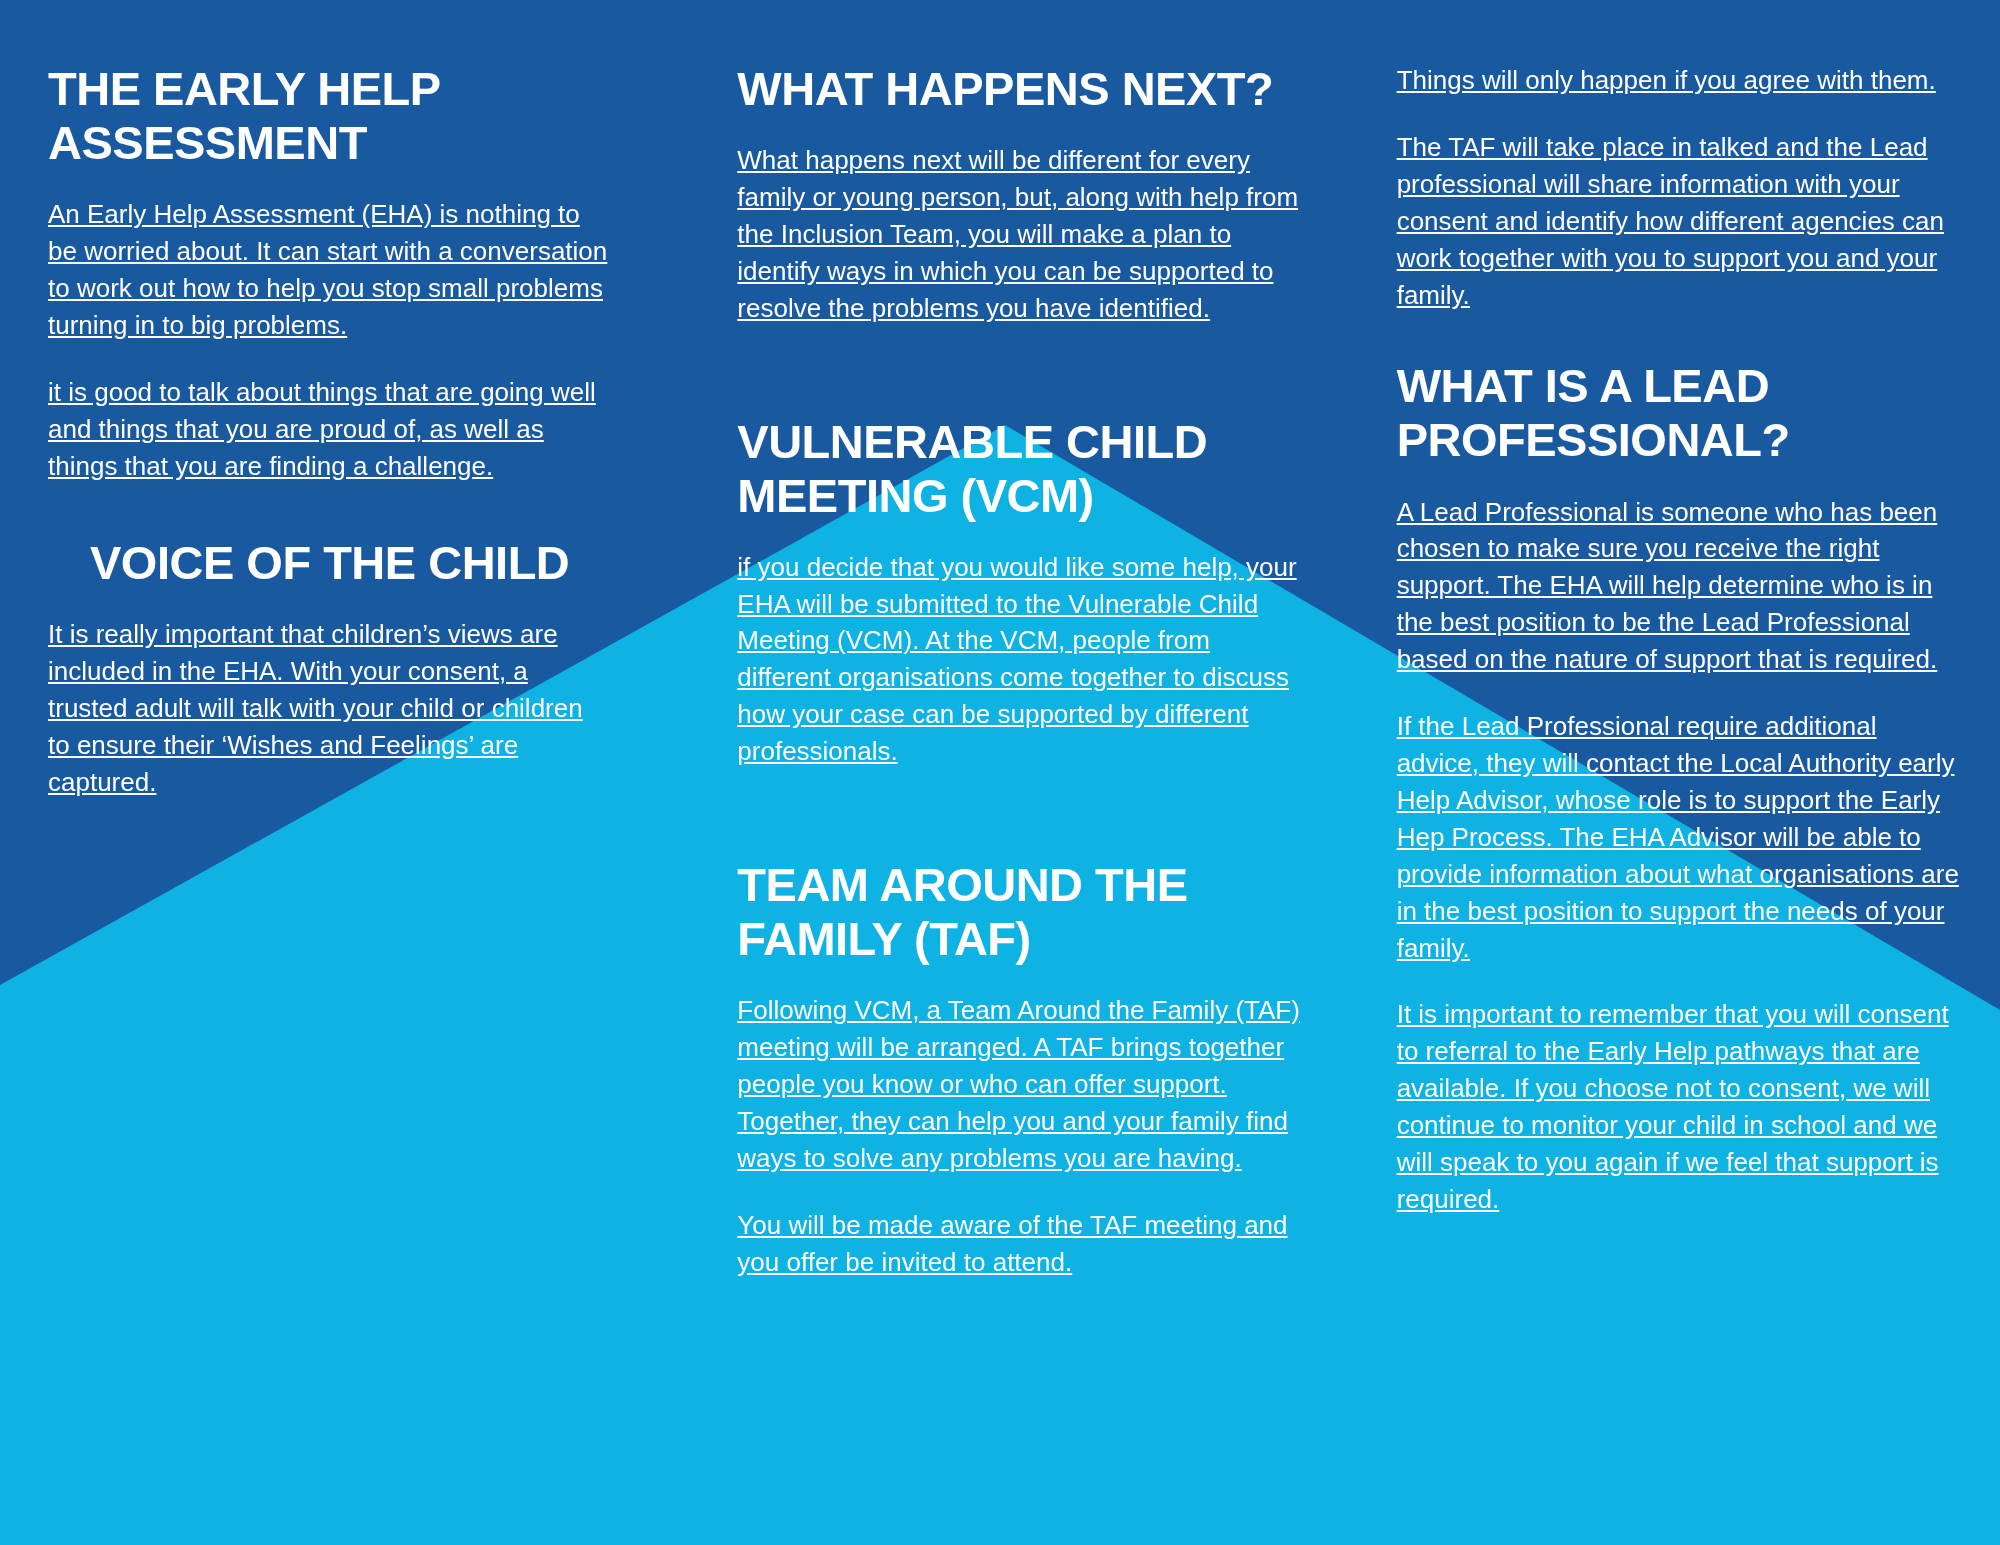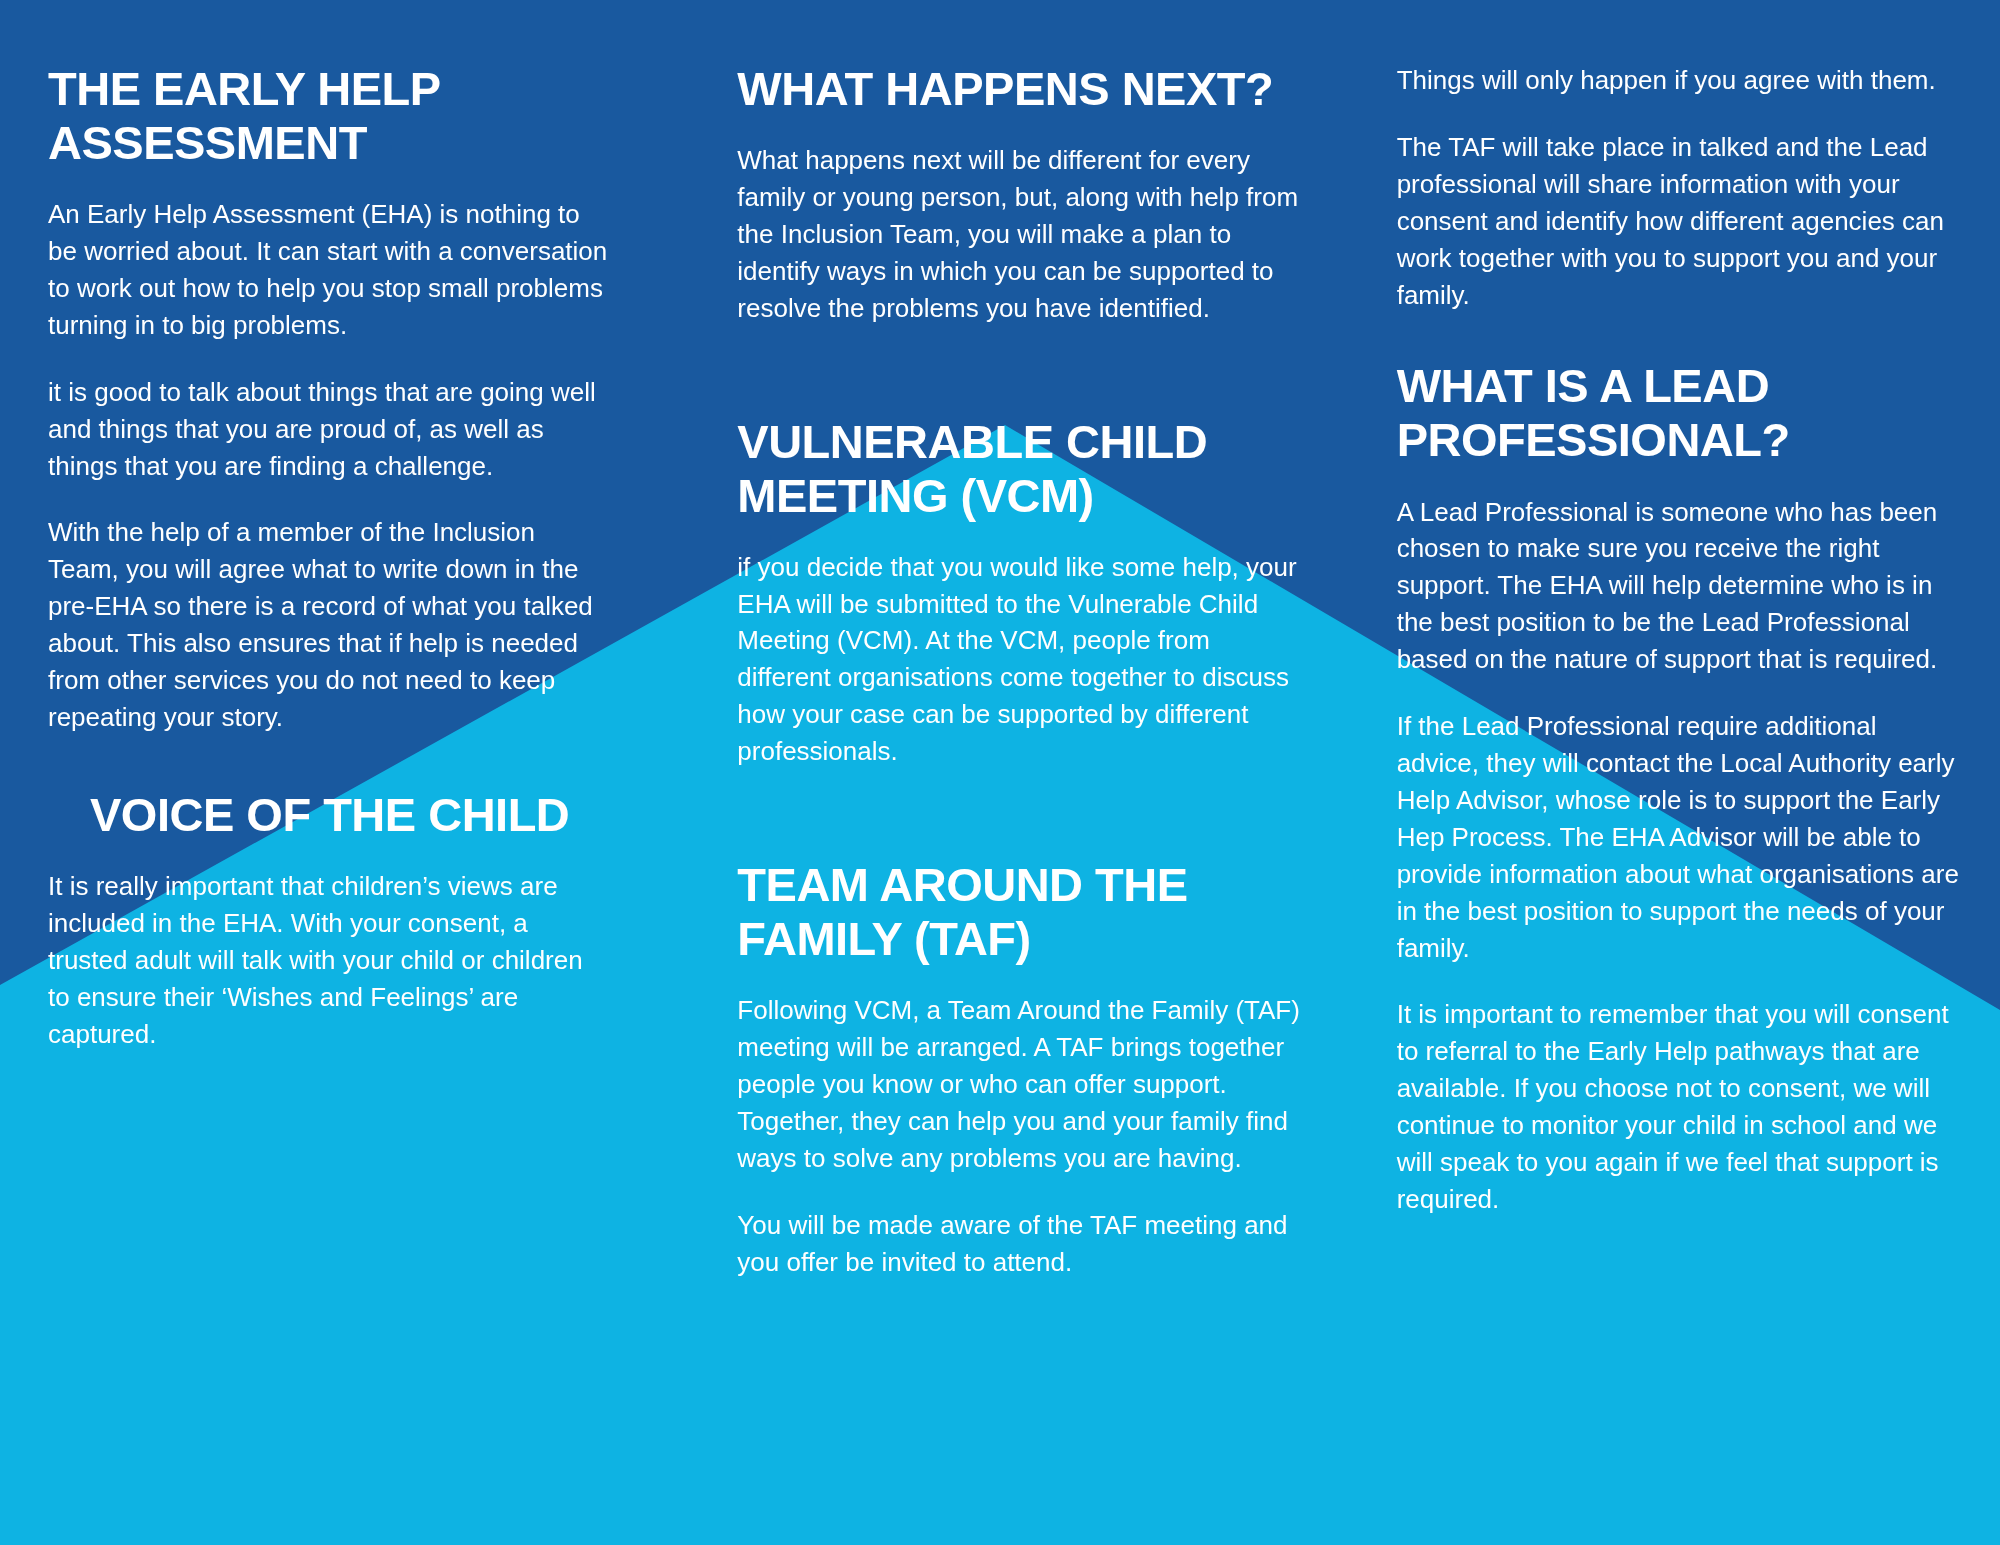--- a/index.html
+++ b/index.html
@@ -52,20 +52,21 @@
     margin: 0 0 26px 0;
     text-transform: uppercase;
   }
   h2.heading.centered { text-align: center; margin-top: 6px; }
 
   p.body {
     font-size: 26px;
     line-height: 1.42;
     margin: 0 0 30px 0;
     font-weight: 400;
+    text-decoration: underline;
   }
   p.body.last { margin-bottom: 0; }
 
   .spacer-lg { height: 58px; }
   .spacer-sm { height: 16px; }
 </style>
 </head>
 <body>
 
 <div id="poster">
@@ -76,21 +77,20 @@
     <path d="M0,0 L2000,0 L2000,1010 L1005,425 L0,985 Z" fill="#19599F"></path>
   </svg>
 
   <div class="columns">
 
     <div class="col col-1">
 
       <h2 class="heading">THE EARLY HELP ASSESSMENT</h2>
       <p class="body">An Early Help Assessment (EHA) is nothing to be worried about. It can start with a conversation to work out how to help you stop small problems turning in to big problems.</p>
       <p class="body">it is good to talk about things that are going well and things that you are proud of, as well as things that you are finding a challenge.</p>
-      <p class="body">With the help of a member of the Inclusion Team, you will agree what to write down in the pre-EHA so there is a record of what you talked about. This also ensures that if help is needed from other services you do not need to keep repeating your story.</p>
 
       <div class="spacer-sm"></div>
 
       <h2 class="heading centered">VOICE OF THE CHILD</h2>
       <p class="body last">It is really important that children’s views are included in the EHA. With your consent, a trusted adult will talk with your child or children to ensure their ‘Wishes and Feelings’ are captured.</p>
     </div>
 
     <div class="col col-2">
 
       <h2 class="heading">WHAT HAPPENS NEXT?</h2>

